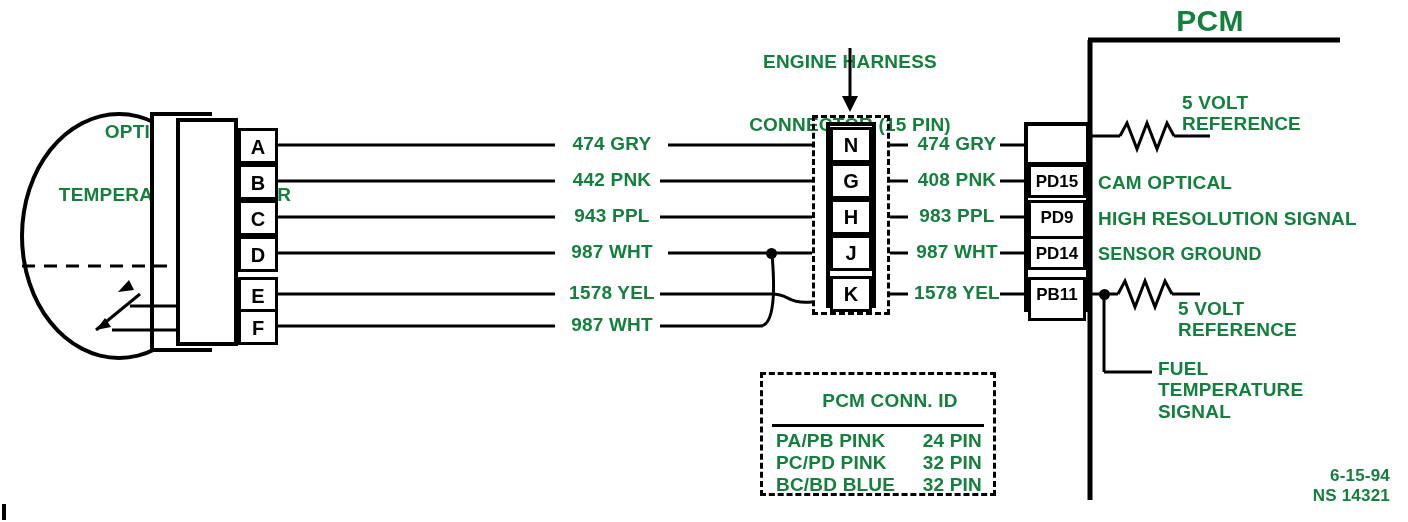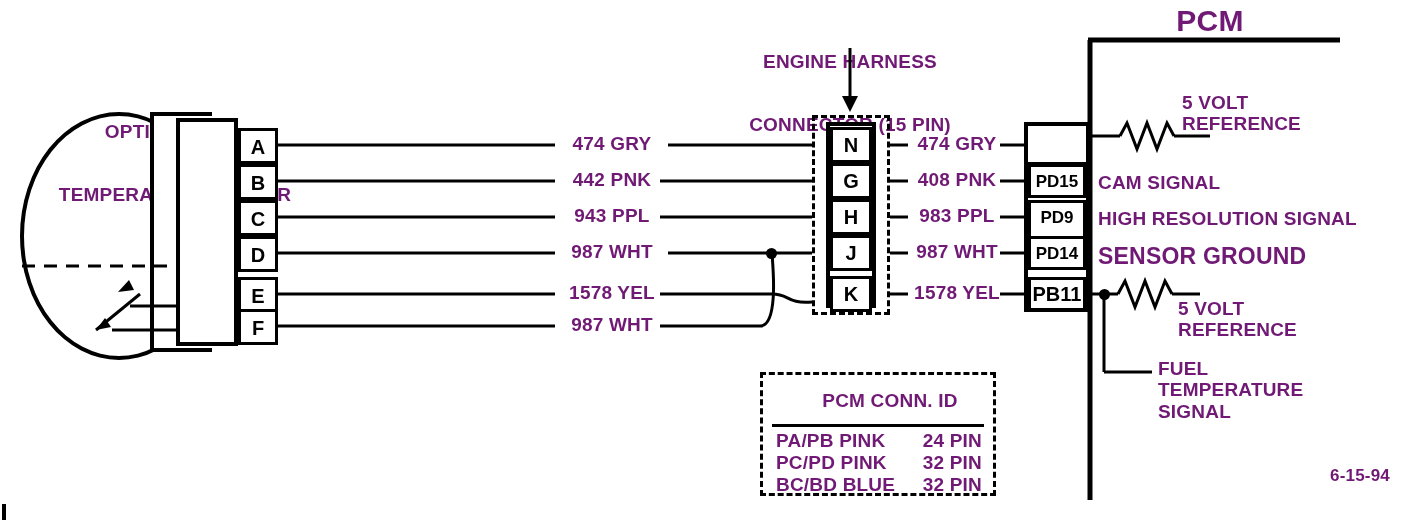--- a/index.html
+++ b/index.html
@@ -11,21 +11,21 @@
     position: relative;
     width: 1408px;
     height: 522px;
     background: #ffffff;
     font-family: "Liberation Sans", sans-serif;
     overflow: hidden;
   }
   .lbl {
     position: absolute;
     font-weight: bold;
-    color: #701a75;
+    color: #15803d;
     line-height: 1.12;
     white-space: pre;
     letter-spacing: 0.2px;
   }
   .ctr { text-align: center; }
   .rt  { text-align: right; }
 
   
   .hline {
     position: absolute;
@@ -202,27 +202,27 @@
   <div class="lbl ctr" style="left:902px; top:205px; width:110px; font-size:19px;">983 PPL</div>
   <div class="lbl ctr" style="left:902px; top:241px; width:110px; font-size:19px;">987 WHT</div>
   <div class="lbl ctr" style="left:902px; top:282px; width:110px; font-size:19px;">1578 YEL</div>
 
   <div class="pinstack" style="left:1024px; top:122px; width:66px; height:190px;"></div>
 
   <div class="pinbox" style="left:1028px; top:128px; width:58px; height:34px; font-size:17px; line-height:29px;margin-top:34px;">PD10</div>
   <div class="pinbox" style="left:1028px; top:164px; width:58px; height:34px; font-size:17px; line-height:29px;">PD15</div>
   <div class="pinbox" style="left:1028px; top:200px; width:58px; height:42px; font-size:17px; line-height:29px;">PD9</div>
   <div class="pinbox" style="left:1028px; top:236px; width:58px; height:34px; font-size:17px; line-height:29px;">PD14</div>
-  <div class="pinbox" style="left:1028px; top:277px; width:58px; height:34px; font-size:20px; line-height:29px;">PB11</div>
+  <div class="pinbox" style="left:1028px; top:277px; width:58px; height:44px; font-size:17px; line-height:29px;">PB11</div>
 
   <div class="lbl" style="left:1182px; top:92px; font-size:19px;">5 VOLT
 REFERENCE</div>
-  <div class="lbl" style="left:1098px; top:172px; font-size:19px;">CAM SIGNAL</div>
+  <div class="lbl" style="left:1098px; top:172px; font-size:19px;">CAM OPTICAL</div>
   <div class="lbl" style="left:1098px; top:208px; font-size:19px;">HIGH RESOLUTION SIGNAL</div>
-  <div class="lbl" style="left:1098px; top:244px; font-size:23px;">SENSOR GROUND</div>
+  <div class="lbl" style="left:1098px; top:244px; font-size:18px;">SENSOR GROUND</div>
   <div class="lbl" style="left:1178px; top:298px; font-size:19px;">5 VOLT
 REFERENCE</div>
   <div class="lbl" style="left:1158px; top:358px; font-size:19px;">FUEL
 TEMPERATURE
 SIGNAL</div>
 
   <div class="dashbox" style="left:760px; top:372px; width:236px; height:124px;"></div>
   <div class="lbl ctr" style="left:760px; top:390px; width:260px; font-size:19px;">PCM CONN. ID</div>
   <div class="hline" style="left:772px; top:424px; width:212px; height:3px;"></div>
 
@@ -233,16 +233,17 @@
   <div style="position:absolute; left:776px; top:452px; width:206px; font-size:19px;">
     <span class="lbl" style="position:static;">PC/PD PINK</span>
     <span class="lbl" style="position:absolute; right:0; top:0;">32 PIN</span>
   </div>
   <div style="position:absolute; left:776px; top:474px; width:206px; font-size:19px;">
     <span class="lbl" style="position:static;">BC/BD BLUE</span>
     <span class="lbl" style="position:absolute; right:0; top:0;">32 PIN</span>
   </div>
 
   <div class="lbl rt" style="left:1230px; top:466px; width:160px; font-size:17px;">6-15-94</div>
+  <div class="lbl rt" style="left:1230px; top:486px; width:160px; font-size:17px;">NS 14321</div>
 
   <div class="vline" style="left:2px; top:504px; height:16px; width:4px;"></div>
 
 </div>
 
 </body></html>

